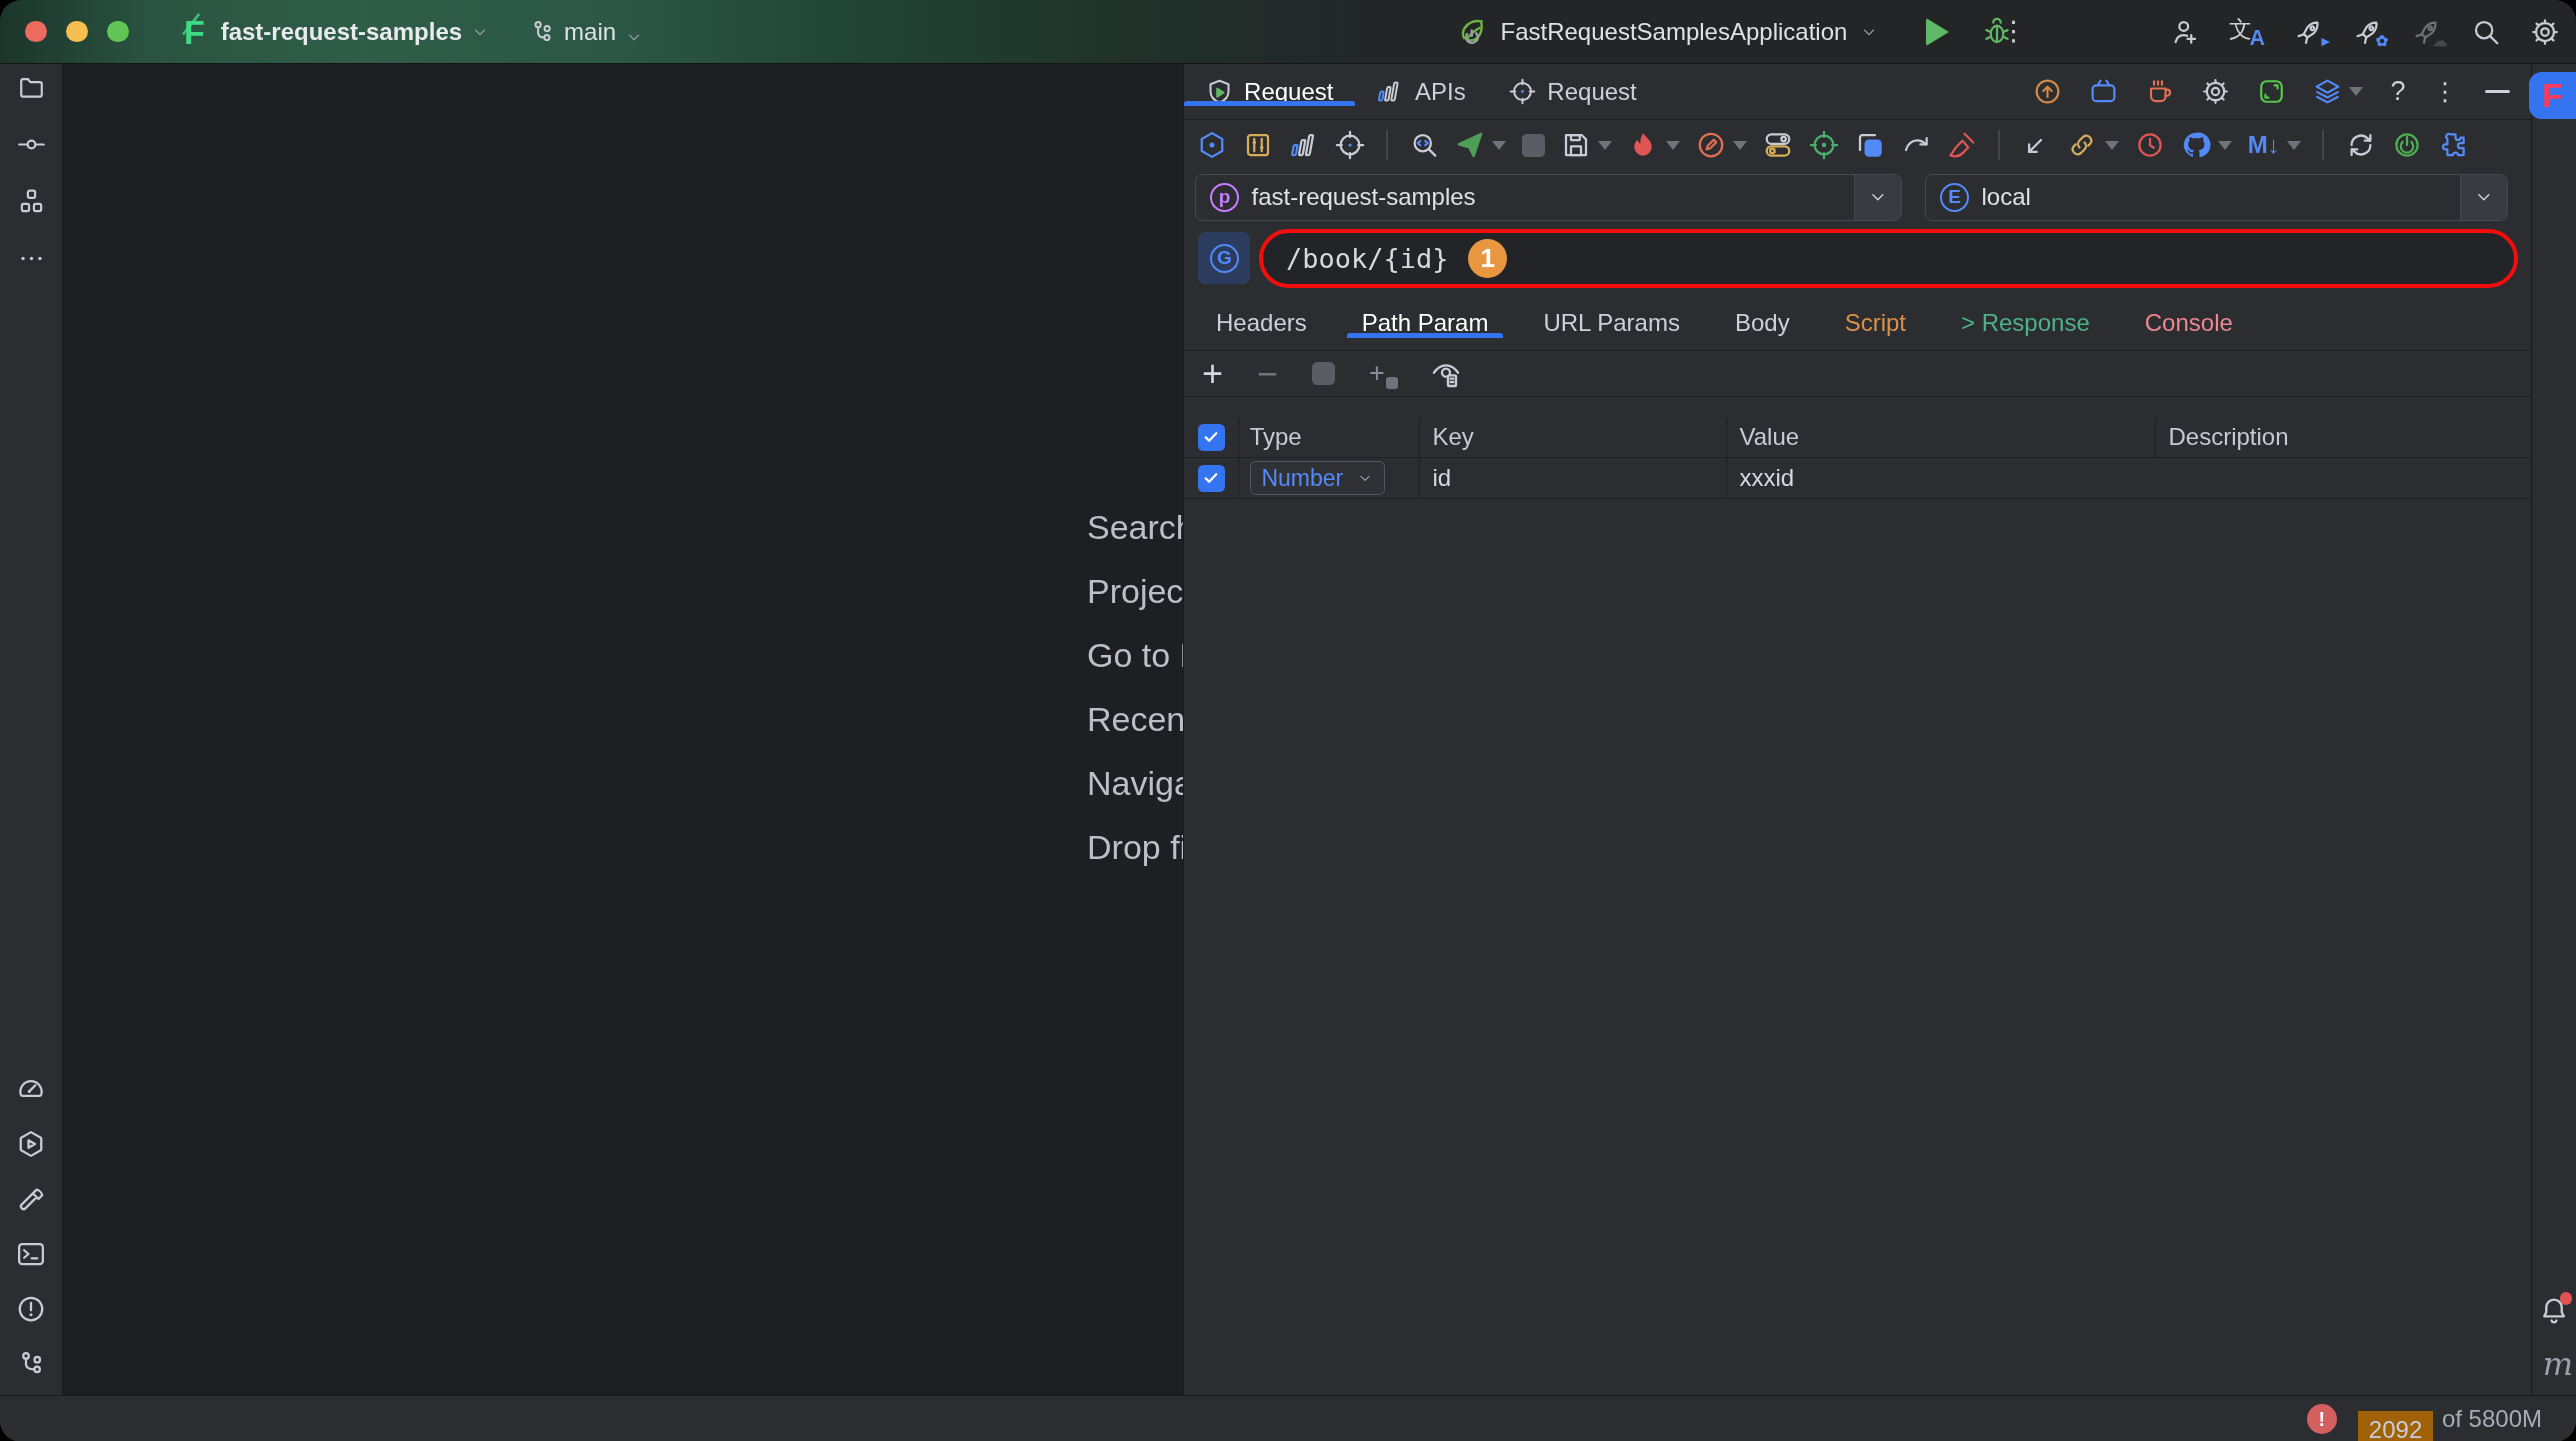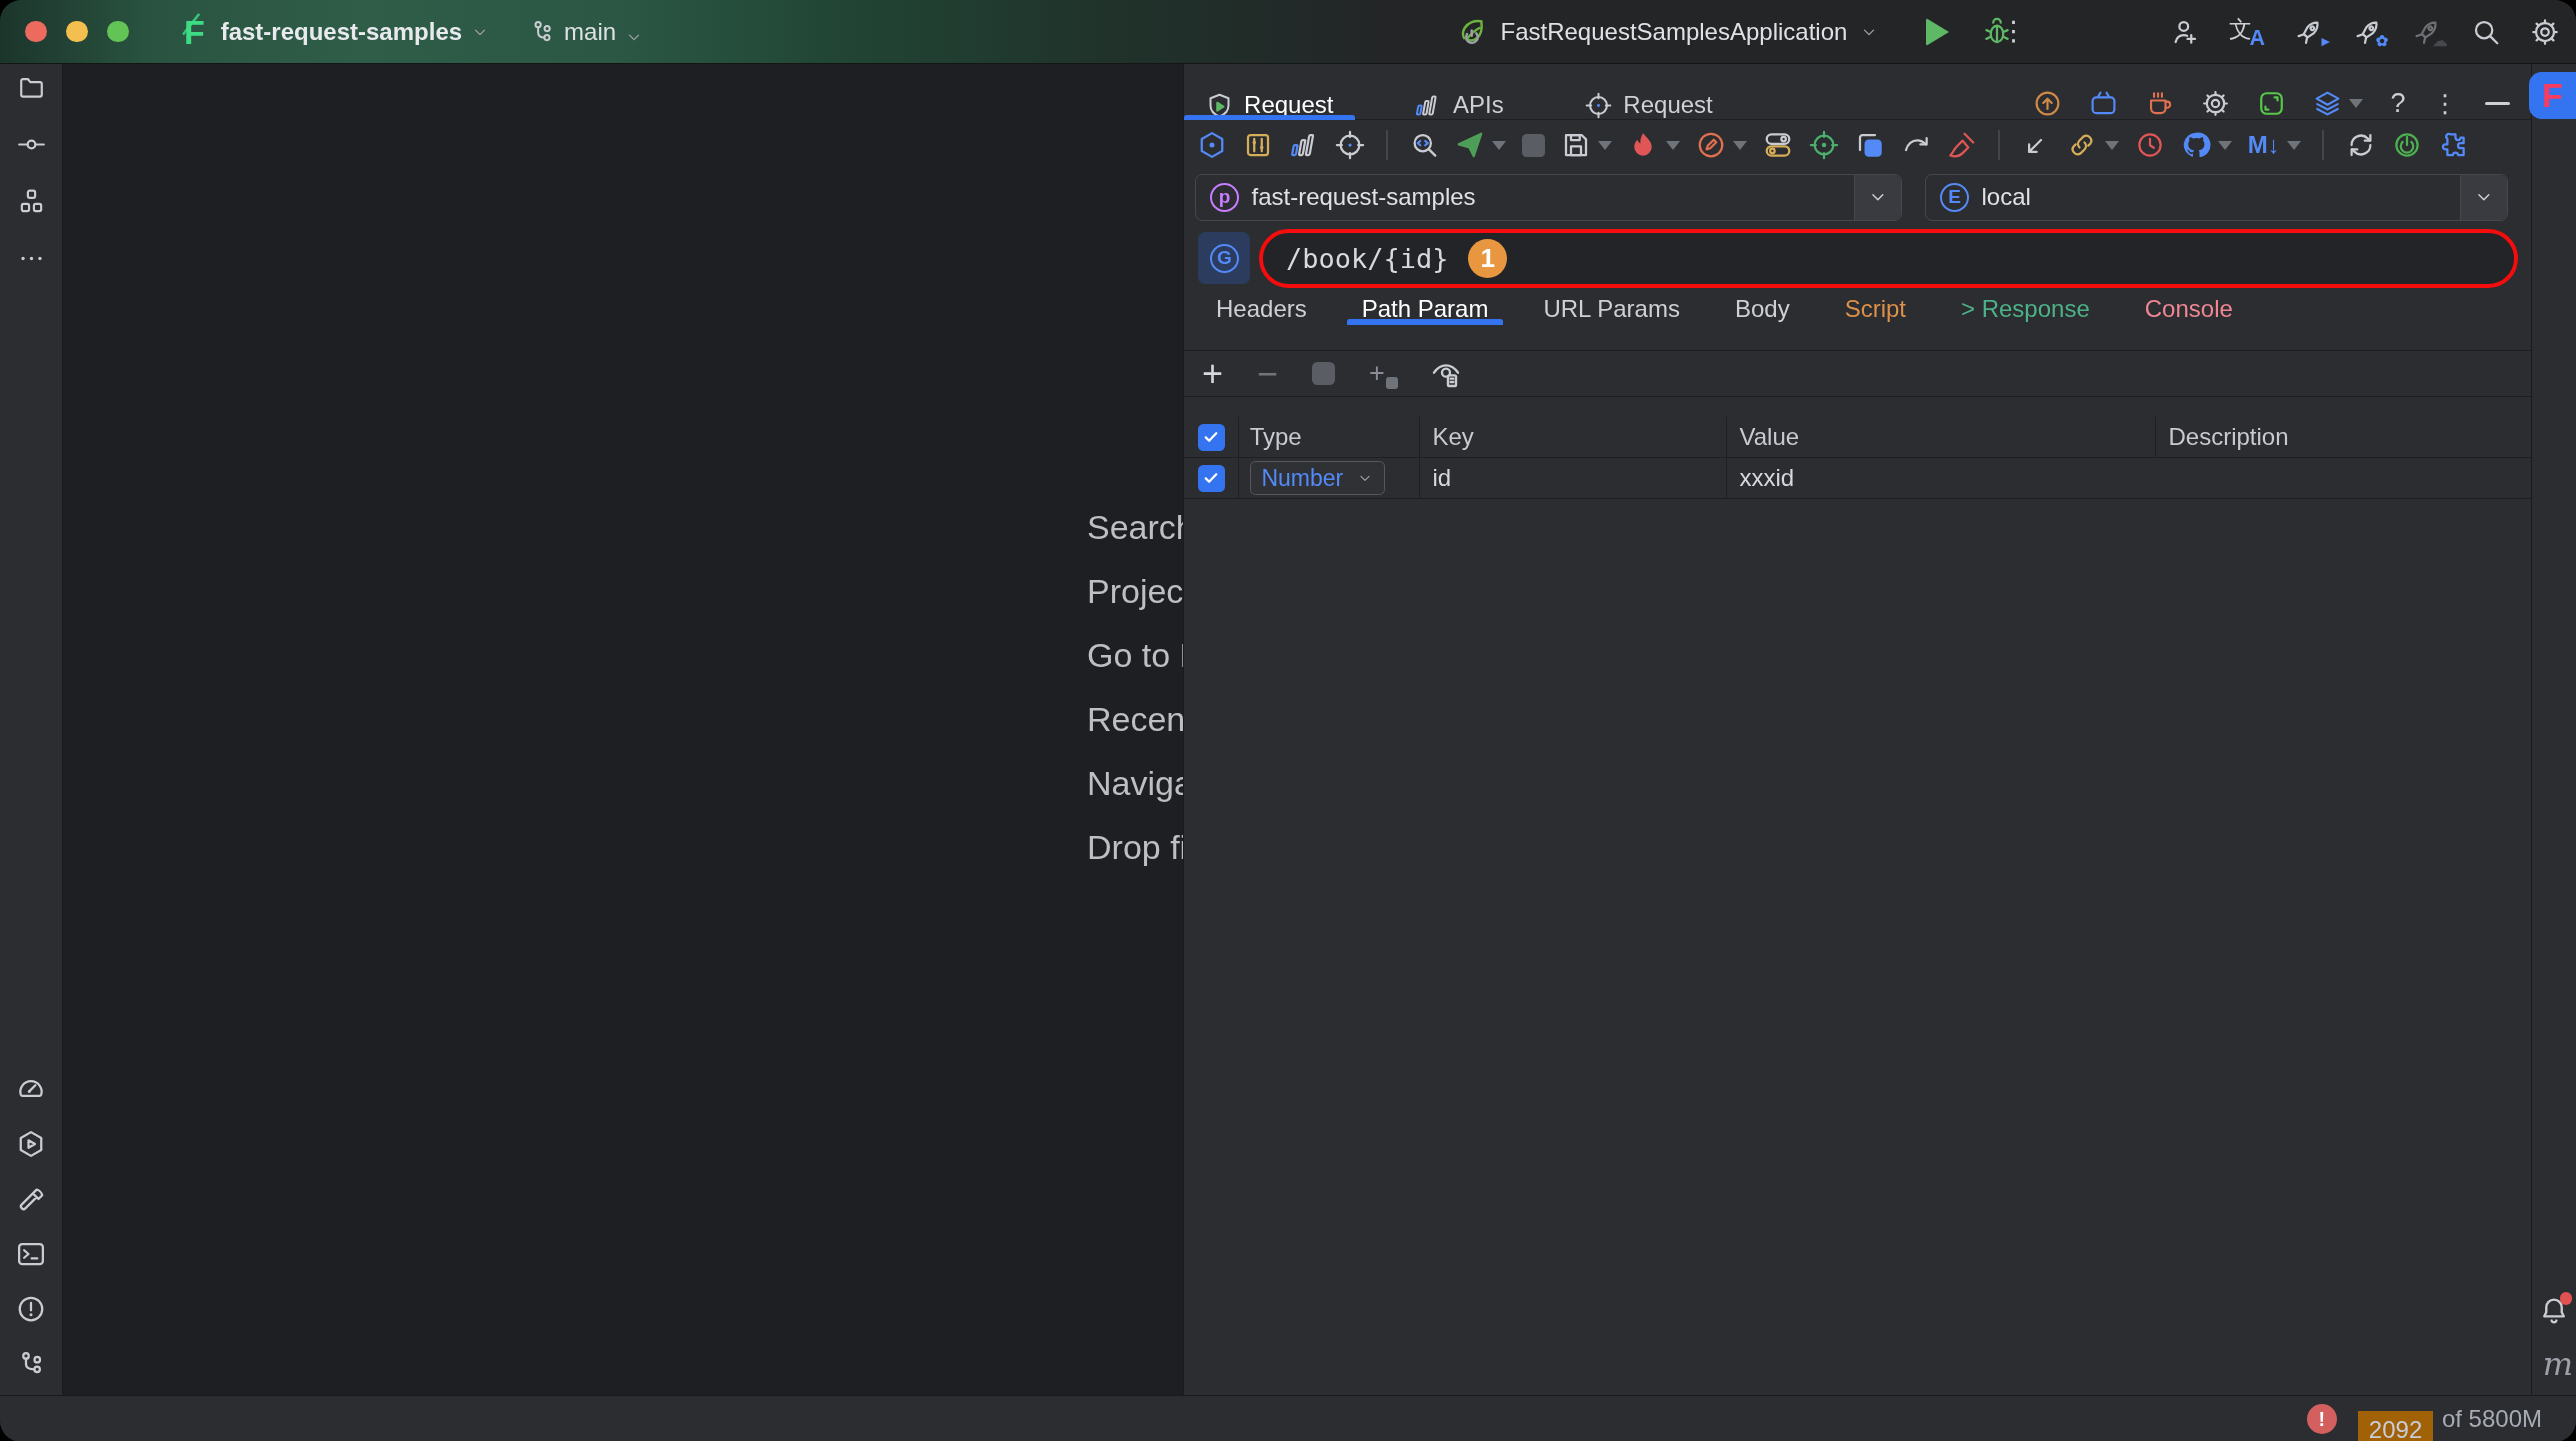--- a/index.html
+++ b/index.html
@@ -49,21 +49,21 @@
   .stripe-left .top{ display:flex; flex-direction:column; gap:28px; align-items:center;}
   .stripe-left .bottom{ margin-top:auto; display:flex; flex-direction:column; gap:25px; align-items:center;}
 
   .editor{ flex:1; position:relative; background:#1e1f22; overflow:hidden; }
   .hints{ position:absolute; top:431px; left:1024px; right:0; overflow:hidden; }
   .hints div{ height:64px; line-height:64px; font-size:34px; color:#bdbfc4; white-space:nowrap; }
 
   .panel{ width:1348px; background:#2b2d30; border-left:1.8px solid #191a1c; display:flex; flex-direction:column; }
 
   
-  .p-tabs{ height:56px; border-bottom:0.9px solid #1e1f22; display:flex; align-items:flex-end; font-size:24px; color:#ced0d6; position:relative;gap:38px;}
+  .p-tabs{ height:56px; border-bottom:0.9px solid #1e1f22; display:flex; align-items:center; font-size:24px; color:#ced0d6; position:relative;}
   .ptab{ display:flex; align-items:center; gap:11.6px; padding:0 21.5px; position:relative; }
   .ptab.active{ color:#fff; }
   .ptab.active::after{ content:''; position:absolute; left:0; right:0; bottom:-0.9px; height:5.4px;
     background:#3574f0; border-radius:2.7px 2.7px 0 0; }
   .p-tabs-right{ margin-left:auto; display:flex; align-items:center; gap:27px; padding-right:21.5px; }
   .help-q{ font-size:27px; color:#ced0d6; }
   .kebab2{ color:#ced0d6; font-size:25px; line-height:.62; }
   .minimize{ width:25px; height:2.7px; background:#ced0d6; border-radius:1.8px; }
 
   
@@ -90,21 +90,21 @@
   .p-url{ height:70px; position:relative; }
   .method-box{ position:absolute; left:14.3px; top:7.2px; width:52px; height:52px; background:#2b3c5e;
     border-radius:7.2px; display:flex; align-items:center; justify-content:center; }
   .url-field{ position:absolute; left:75px; top:3.6px; width:1259px; height:59px; background:#222428;
     border:4.5px solid #f50d0d; border-radius:29.5px; display:flex; align-items:center; padding-left:23px; }
   .url-text{ font-family:"DejaVu Sans Mono","Liberation Mono",monospace; font-size:27px; color:#d8dade; }
   .mark-badge{ width:39px; height:39px; border-radius:50%; background:#e8963f; color:#fff; font-weight:700;
     font-size:26px; display:flex; align-items:center; justify-content:center; margin-left:19.7px; }
 
   
-  .r-tabs{ height:56px; display:flex; align-items:flex-start; gap:55px; padding-left:32px; font-size:24px;
+  .r-tabs{ height:56px; display:flex; align-items:center; gap:55px; padding-left:32px; font-size:24px;
     color:#ced0d6; border-bottom:1.8px solid #1e1f22; }
   .rtab{ display:flex; align-items:center; position:relative; white-space:nowrap; }
   .rtab.active{ color:#fff; }
   .rtab.active::after{ content:''; position:absolute; left:-14.3px; right:-14.3px; bottom:-1.8px; height:5.4px;
     background:#3574f0; border-radius:2.7px 2.7px 0 0; }
   .rtab.script{ color:#dc9049; } .rtab.response{ color:#4db287; } .rtab.console{ color:#ef8792; }
 
   
   .t-toolbar{ height:45px; display:flex; align-items:center; gap:34px; padding-left:18px; }
   .plus-g{ font-size:36px; color:#d5d8de; font-weight:300; line-height:1; }

